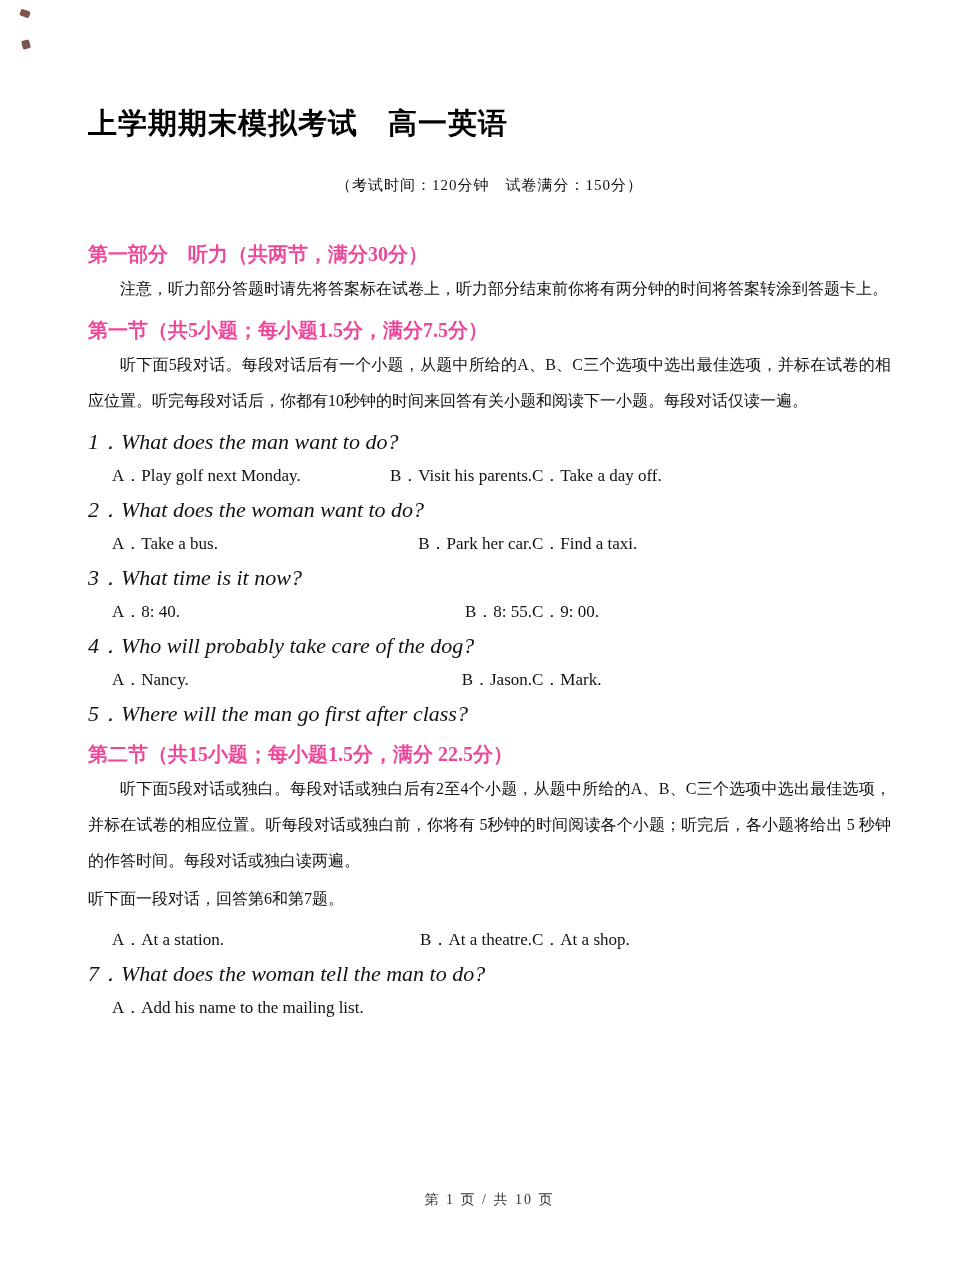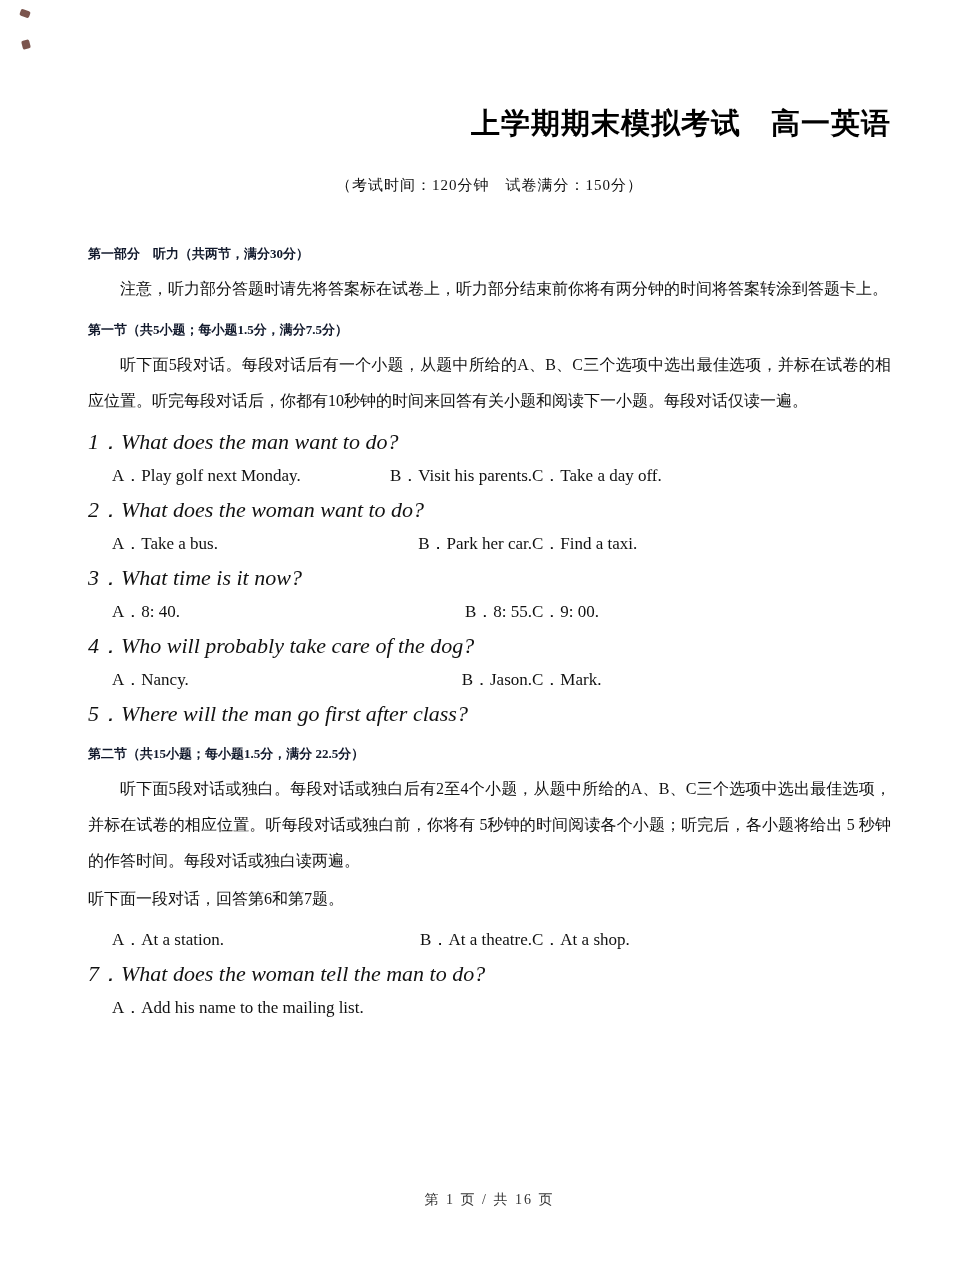--- a/index.html
+++ b/index.html
@@ -23,37 +23,37 @@
     background: #5a2a22;
     opacity: 0.8;
   }
   .artifact.a1 { left: 20px; top: 10px; width: 10px; height: 7px; transform: rotate(20deg); border-radius: 2px; }
   .artifact.a2 { left: 22px; top: 40px; width: 8px; height: 9px; transform: rotate(-15deg); border-radius: 2px; }
   .content {
     padding: 104px 88px 0 88px;
   }
   .title {
     margin: 0;
-    text-align: right;
+    text-align: left;
     font-size: 29px;
     font-weight: bold;
     letter-spacing: 1px;
     color: #000;
   }
   .subtitle {
     margin-top: 32px;
     text-align: center;
     font-size: 15px;
     color: #111;
     letter-spacing: 1px;
   }
   .section-heading {
-    font-size: 13px;
+    font-size: 20px;
     font-weight: bold;
-    color: #0f172a;
+    color: #ec4899;
     line-height: 30px;
   }
   .part-heading { margin-top: 44px; }
   .sub-heading  { margin-top: 8px; }
   .para {
     font-size: 16px;
     line-height: 36px;
     text-align: justify;
     margin: 2px 0 2px 0;
     color: #111;
@@ -149,16 +149,16 @@
       <div class="q">
         <div class="q-line"><span>7．</span><span>What does the woman tell the man to do?</span></div>
         <div class="opt-row"><span class="opt opt-a">A．Add his name to the mailing list.</span></div>
       </div>
 
     </div>
 
   </div>
 
   <div class="footer">
-    <span>第 1 页 / 共 16 页</span>
+    <span>第 1 页 / 共 10 页</span>
   </div>
 
 </div>
 
 </body></html>

